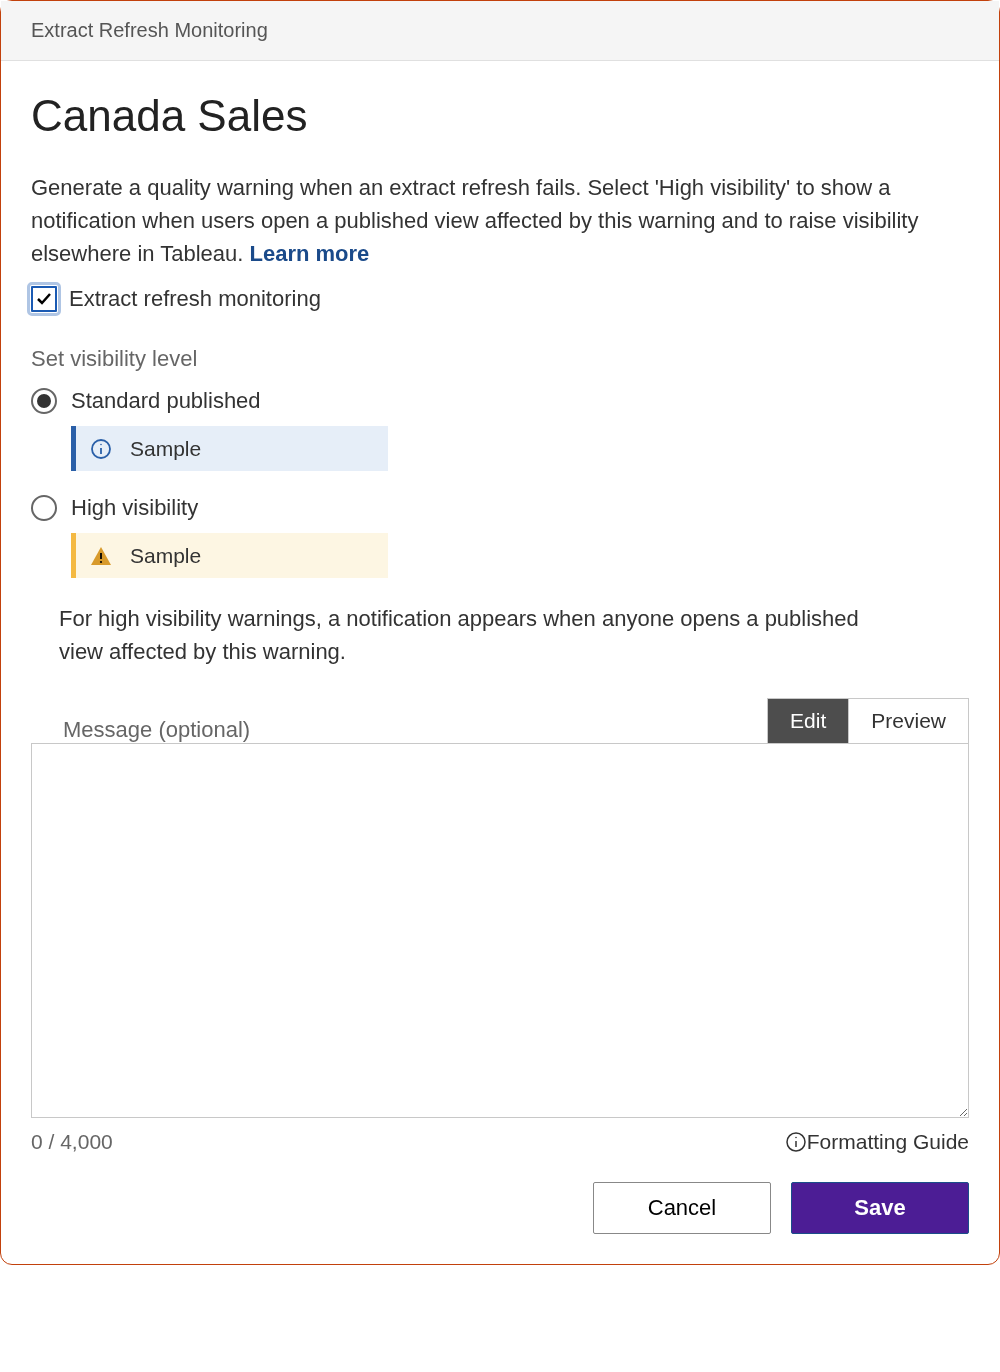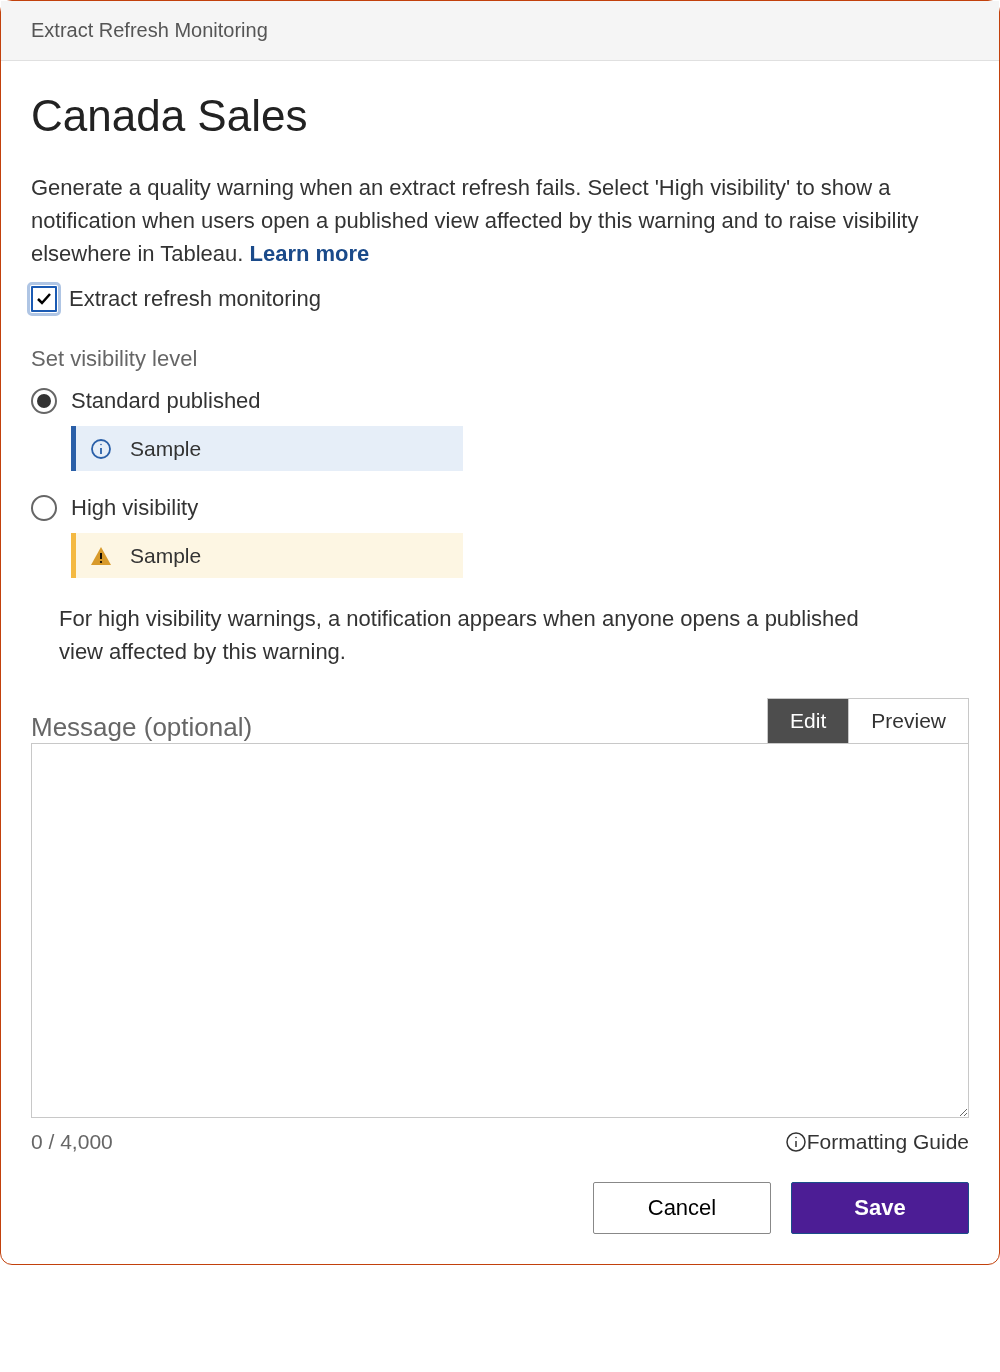--- a/index.html
+++ b/index.html
@@ -100,21 +100,21 @@
     }
     .radio-inner {
       width: 14px;
       height: 14px;
       border-radius: 50%;
       background: #333;
     }
     .sample-box {
       margin-left: 40px;
       margin-bottom: 24px;
-      width: 392px;
+      width: 317px;
       height: 45px;
       display: flex;
       align-items: center;
       padding-left: 0;
     }
     .sample-box.standard {
       background: #e6eef8;
       border-left: 5px solid #2a5fa8;
     }
     .sample-box.high {
@@ -139,22 +139,23 @@
       line-height: 1.5;
       margin-bottom: 30px;
       max-width: 830px;
     }
     .message-header {
       display: flex;
       align-items: flex-end;
       justify-content: space-between;
     }
     .message-label {
-      font-size: 26px;
+      font-size: 22px;
       color: #666;
+      margin-left: 32px;
     }
     .tabs {
       display: flex;
       border: 1px solid #c8c8c8;
       border-bottom: none;
     }
     .tab {
       padding: 10px 22px;
       font-size: 21px;
       cursor: pointer;

